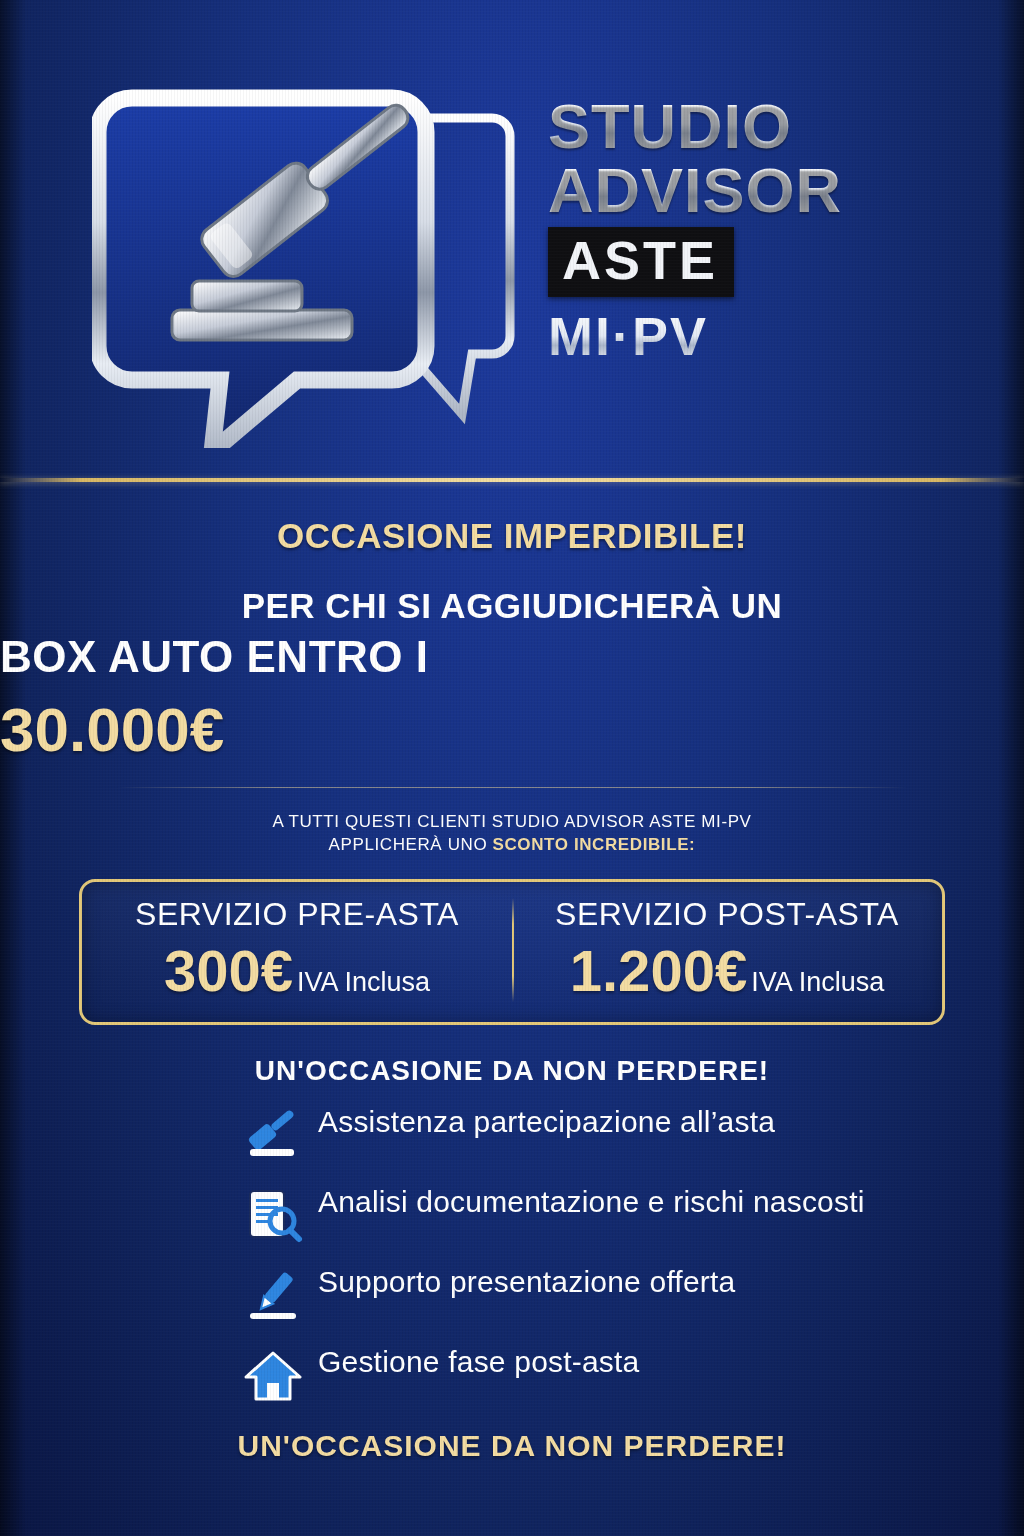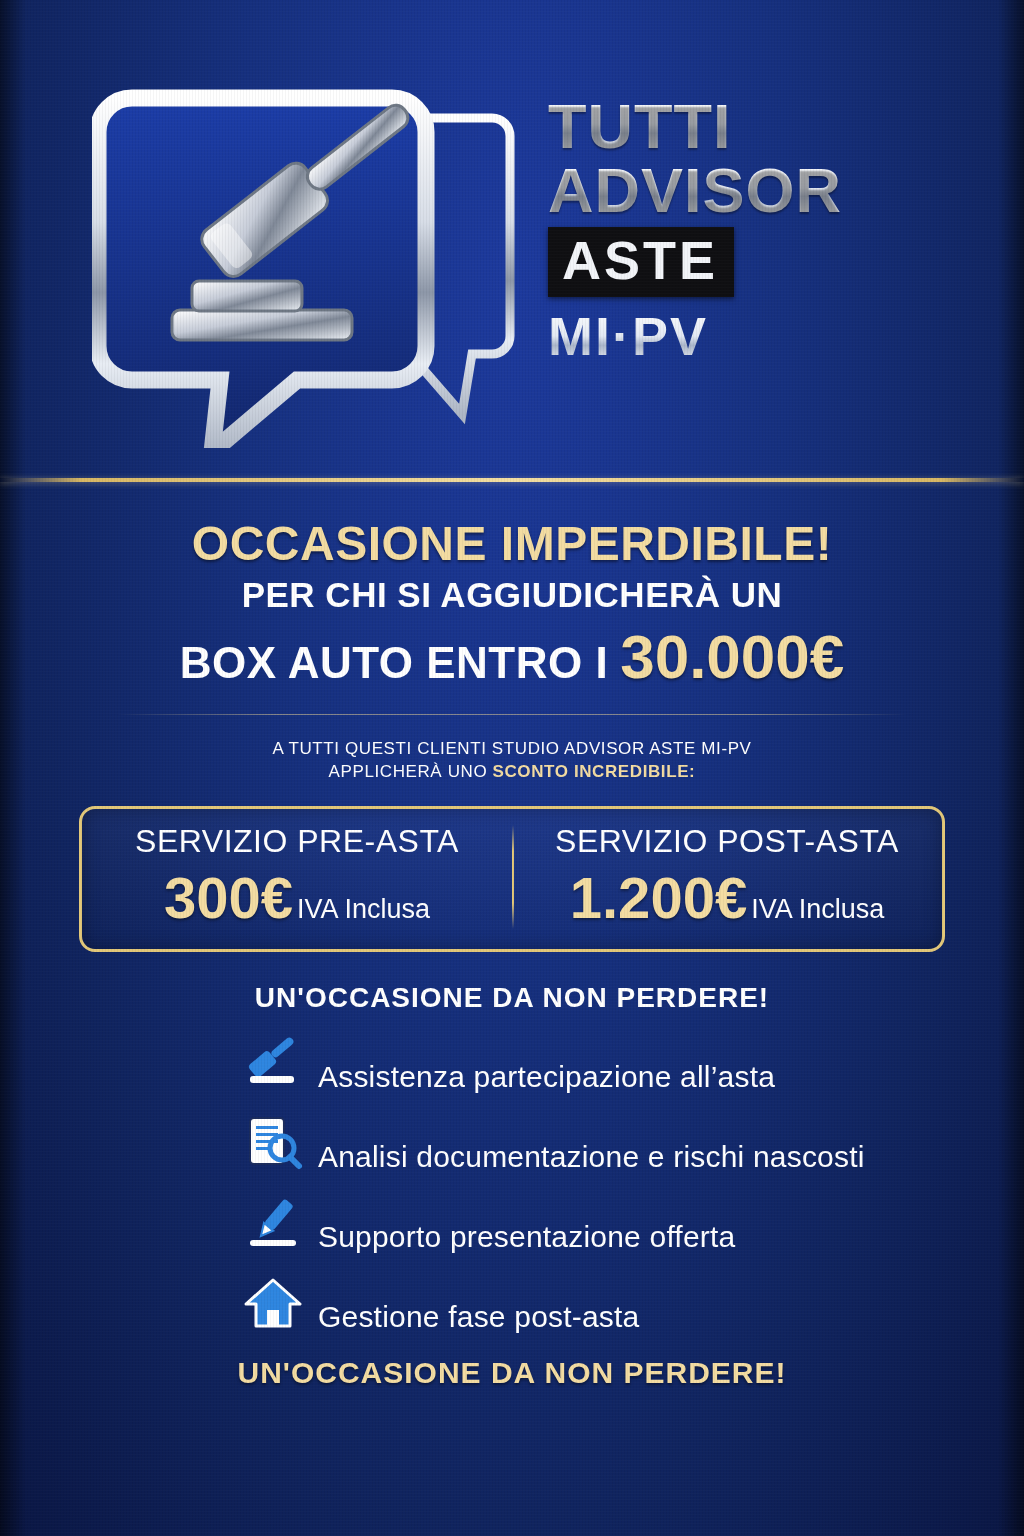--- a/index.html
+++ b/index.html
@@ -103,43 +103,44 @@
   }
 
   
   .content {
     position: absolute;
     top: 492px; left: 0; right: 0; bottom: 0;
     text-align: center;
   }
   .headline {
     margin-top: 24px;
-    font-size: 48px;
+    font-size: 35px;
     font-weight: bold;
     letter-spacing: 0.5px;
     color: #f3dca2;
     text-shadow: 0 2px 3px rgba(0,0,0,.45);
   }
   .sub1 {
-    margin-top: 4px;
+    margin-top: 30px;
     font-size: 35px;
     font-weight: bold;
     color: #ffffff;
     letter-spacing: 0.5px;
   }
   .sub2 {
     margin-top: 6px;
     font-size: 44px;
     font-weight: bold;
     color: #ffffff;
     letter-spacing: 0.5px;
     display: flex;
     justify-content: center;
     align-items: baseline;
     gap: 12px;
+    flex-direction: column;
   }
   .price-big {
     font-size: 62px;
     font-weight: bold;
     color: #f3dca2;
     letter-spacing: 0px;
     text-shadow: 0 2px 3px rgba(0,0,0,.45);
   }
   .thin-rule {
     width: 790px;
@@ -210,21 +211,21 @@
 
   .features {
     margin: 18px auto 0;
     width: 760px;
     text-align: left;
     padding-left: 110px;
     box-sizing: border-box;
   }
   .feature {
     display: flex;
-    align-items: flex-end;
+    align-items: flex-start;
     gap: 14px;
     margin-bottom: 18px;
   }
   .feature .ficon {
     width: 62px; height: 62px;
     flex: 0 0 62px;
     display: flex;
     align-items: center;
     justify-content: center;
   }
@@ -284,21 +285,21 @@
           <rect x="118" y="118" width="24" height="44" rx="6" fill="#ffffff" opacity=".45"></rect>
           <rect x="230" y="128" width="120" height="24" rx="11" fill="url(#chrome2)" stroke="#6f7885" stroke-width="3"></rect>
         </g>
 
         <rect x="80" y="232" width="180" height="30" rx="8" fill="url(#chrome2)" stroke="#6f7885" stroke-width="3"></rect>
         <rect x="100" y="203" width="110" height="30" rx="7" fill="url(#chrome2)" stroke="#6f7885" stroke-width="3"></rect>
       </svg>
     </div>
 
     <div class="brand">
-      <div class="brand-line1">TUTTI</div>
+      <div class="brand-line1">STUDIO</div>
       <div class="brand-line2">ADVISOR</div>
       <div class="brand-row3">
         <span class="brand-aste">ASTE</span>
       </div>
       <div class="brand-mipv">MI·PV</div>
     </div>
   </div>
 
   <div class="divider"></div>
 

